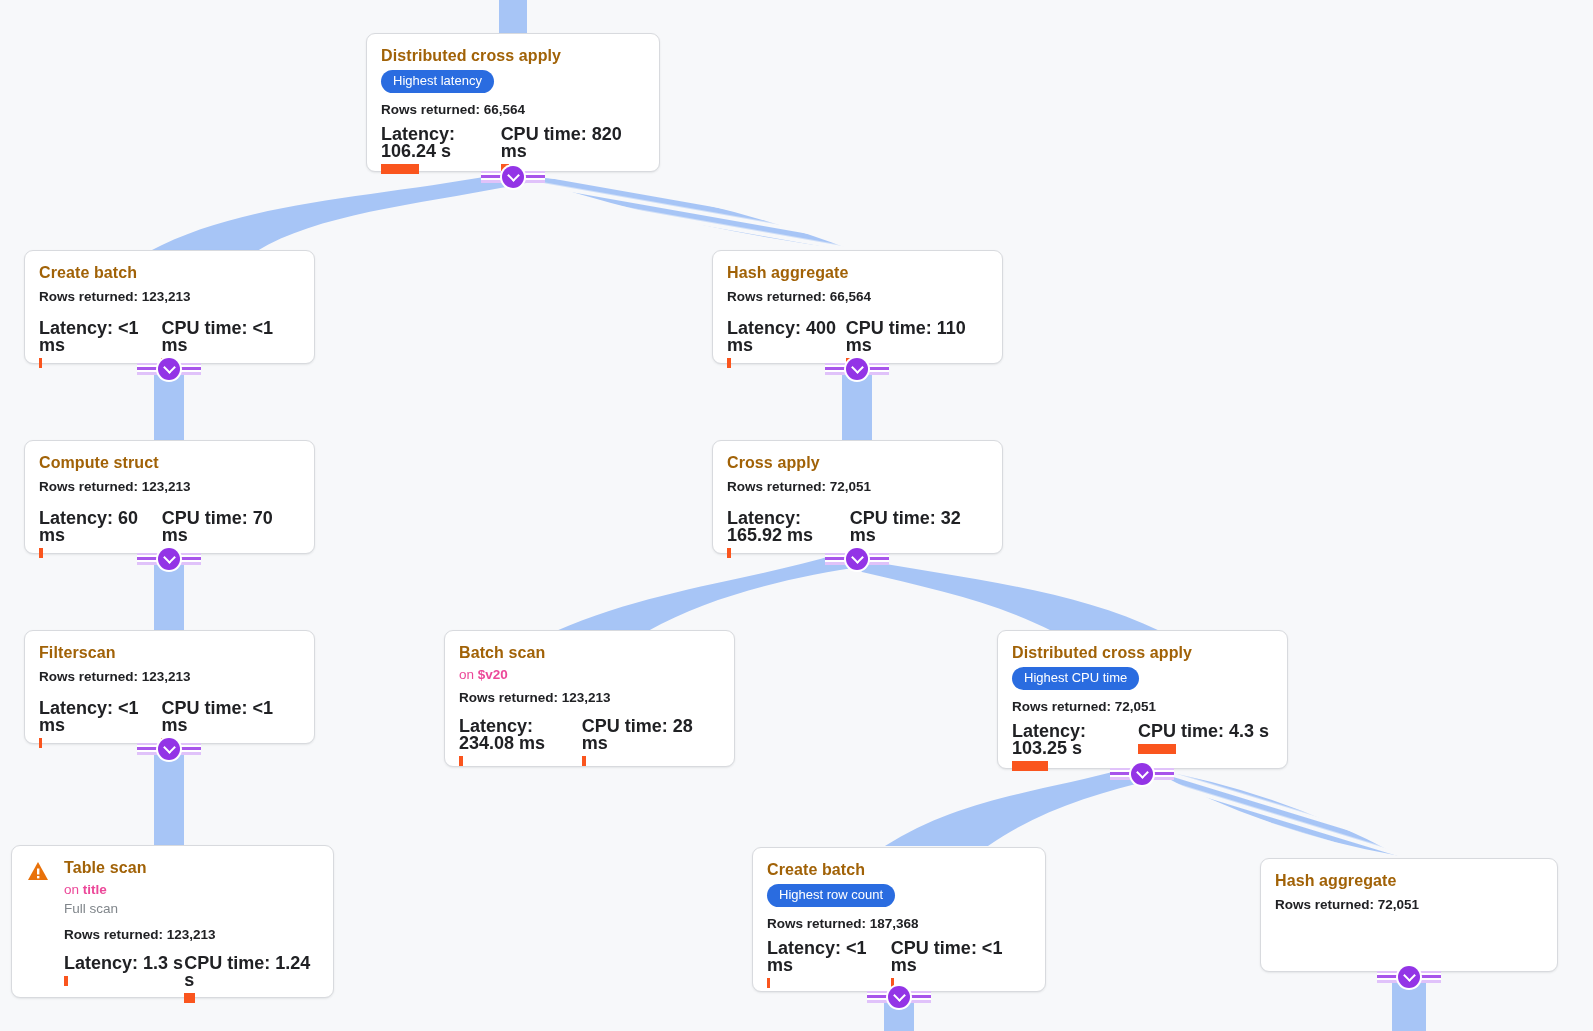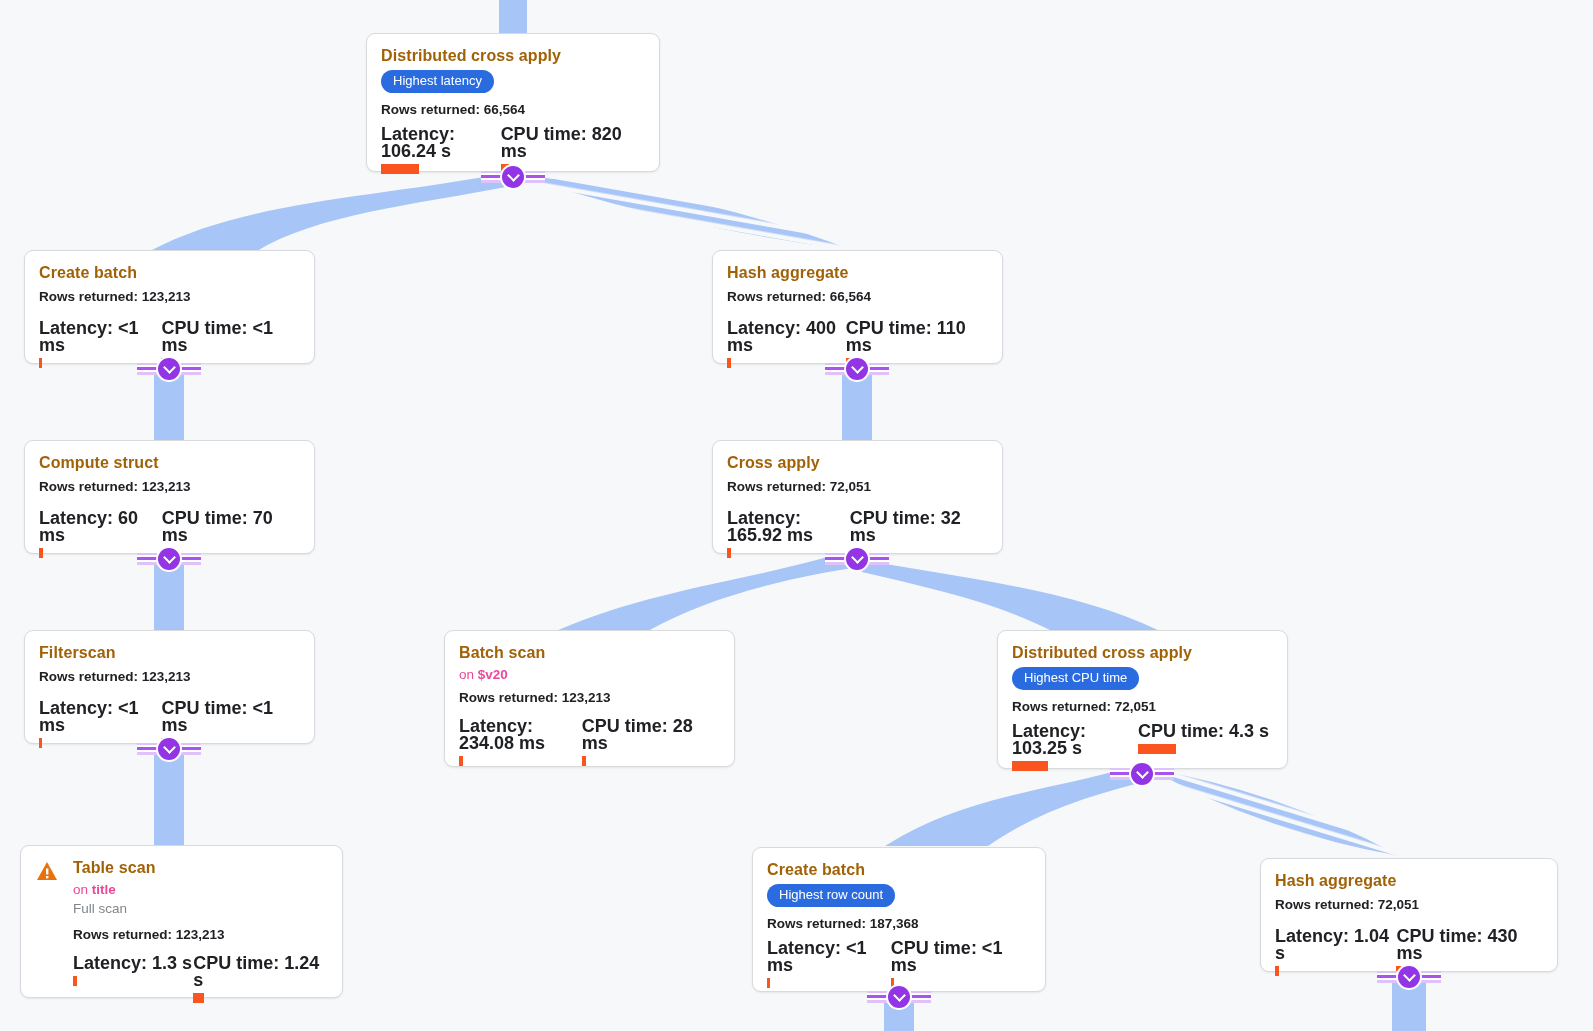--- a/index.html
+++ b/index.html
@@ -32,21 +32,21 @@
   .bar{height:10px;background:#fa551e;margin-top:4px;}
   
   #n0{left:366px;top:33px;width:294px;height:139px;}
   #n1{left:24px;top:250px;width:291px;height:114px;}
   #n2{left:712px;top:250px;width:291px;height:114px;}
   #n3{left:24px;top:440px;width:291px;height:114px;}
   #n4{left:712px;top:440px;width:291px;height:114px;}
   #n5{left:24px;top:630px;width:291px;height:114px;}
   #n6{left:444px;top:630px;width:291px;height:137px;}
   #n7{left:997px;top:630px;width:291px;height:139px;}
-  #n8{left:20px;top:845px;width:323px;height:153px;padding-left:52px;}
+  #n8{left:11px;top:845px;width:323px;height:153px;padding-left:52px;}
   #n9{left:752px;top:847px;width:294px;height:145px;}
   #n10{left:1260px;top:858px;width:298px;height:114px;}
   .warn{position:absolute;left:15px;top:15px;width:22px;height:20px;}
   
   .expand{position:absolute;z-index:3;width:64px;height:22px;}
   .stripes{
     position:absolute;left:0;top:5px;width:64px;height:12px;
     background:linear-gradient(to bottom,
       #e0c2fa 0 2px,#ffffff 2px 4px,#a855eb 4px 7px,#ffffff 7px 9px,#e0c2fa 9px 12px);
   }
@@ -251,30 +251,20 @@
     <div class="metric">
       <div class="mlabel">CPU time: &lt;1 ms</div>
       <div class="bar" style="width: 3px;"></div>
     </div>
   </div>
 </div>
 
 <div class="node" id="n10">
   <div class="title">Hash aggregate</div>
   <div class="rows">Rows returned: 72,051</div>
-  <div class="metrics">
-    <div class="metric">
-      <div class="mlabel">Latency: 1.04 s</div>
-      <div class="bar" style="width: 4px;"></div>
-    </div>
-    <div class="metric">
-      <div class="mlabel">CPU time: 430 ms</div>
-      <div class="bar" style="width: 5px;"></div>
-    </div>
-  </div>
 </div>
 
 <div class="expand" id="e-n0">
   <div class="stripes"></div>
   <div class="circle">
       <span class="chev"></span>
     </div>
 </div>
 <div class="expand" id="e-n1">
   <div class="stripes"></div>

